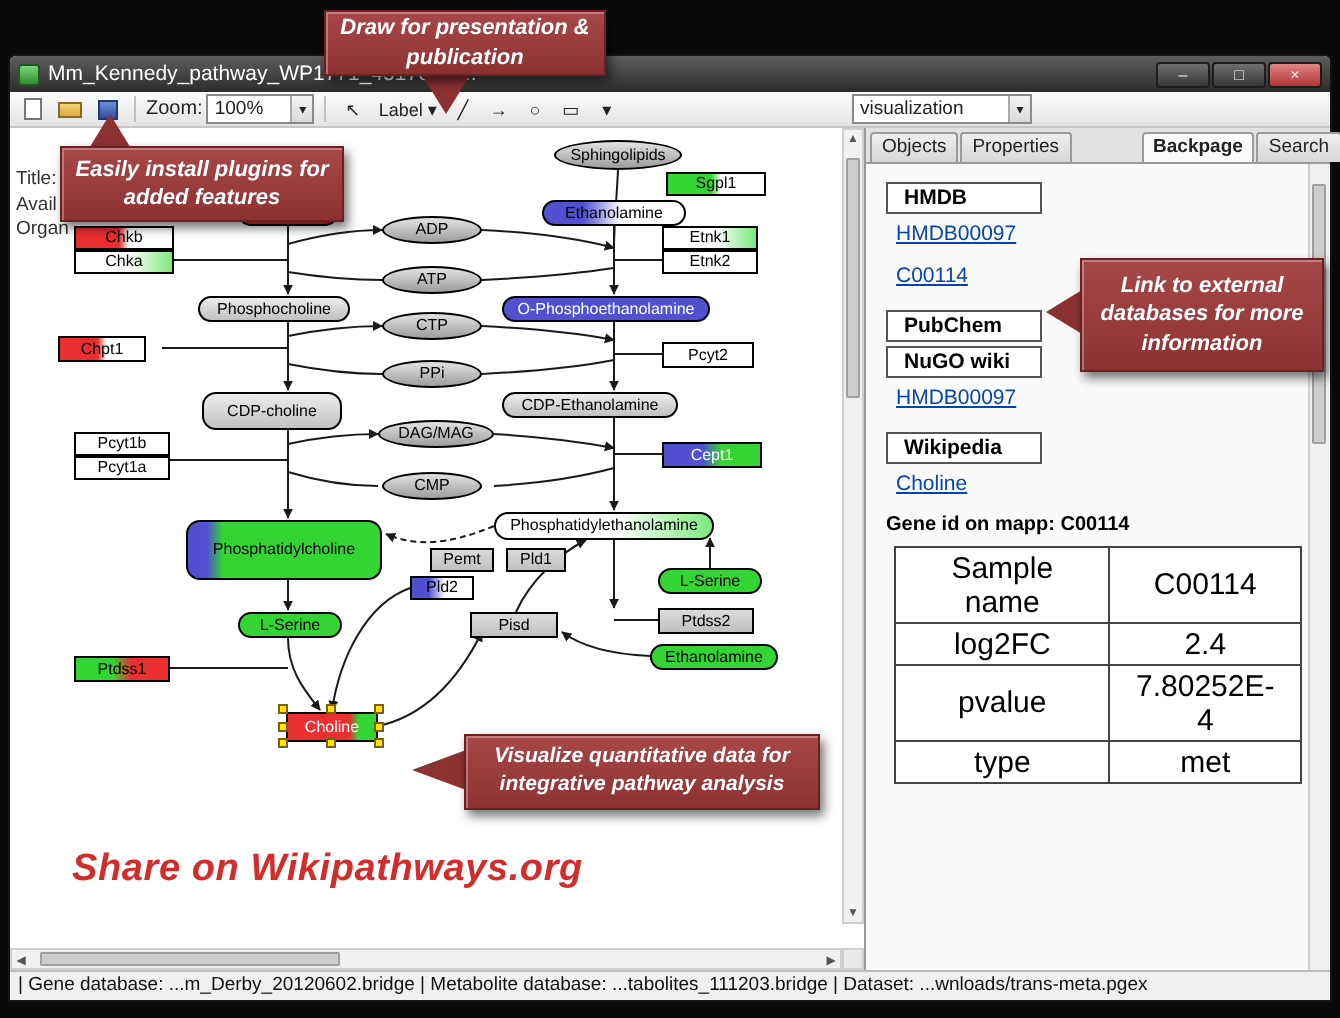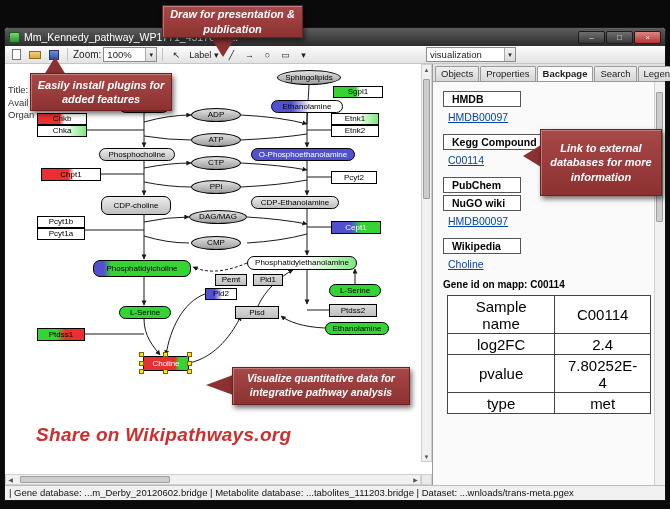--- a/index.html
+++ b/index.html
@@ -91,21 +91,21 @@
   .grad-sel { background:linear-gradient(90deg,#e92f2f 0 70%,#35d435 80%); color:#fff; width:100%; height:100%; }
   #sel-wrap { position:absolute; left:138px; top:292px; width:46px; height:15px; }
   .handle { position:absolute; width:5px; height:5px; background:#ffe400; border:1px solid #7a6000; z-index:5; }
   
   #right-panel { flex:1; display:flex; flex-direction:column; background:#a16207; border-left:1px solid #9a9a9a; min-width:0; }
   #tabbar { height:17px; flex:0 0 17px; display:flex; align-items:flex-end; gap:1px; padding:1px 2px 0; background:#e2e2e2; }
   .tab {
     font-size:9.5px; padding:1px 5px 2px; border:1px solid #9a9a9a; border-bottom:none;
     background:linear-gradient(#efefef,#d6d6d6); border-radius:2px 2px 0 0; color:#222;
   }
-  .tab.active { background:#fbfbfb; font-weight:bold; }
+  .tab.active { background:#fbfbfb; font-weight:bold;margin-left:34px; }
   #panel-content { flex:1; position:relative; background:#fafafa; border-top:1px solid #9a9a9a; padding:7px 14px 4px 10px; overflow:hidden; }
   .bp-head { display:inline-block; min-width:78px; border:1px solid #555; background:#fff; padding:1px 8px; font-weight:bold; font-size:10.5px; }
   .bp-val { margin:4px 0 9px 5px; font-size:10.5px; color:#111; }
   .bp-val.link { color:#0645ad; text-decoration:underline; cursor:pointer; }
   #expr-title { font-weight:bold; font-size:11.5px; margin:3px 0 12px; }
   #gene-id-line { font-weight:bold; font-size:10px; margin-bottom:5px; }
   #expr-table { border-collapse:collapse; background:#fff; margin-left:4px; }
   #expr-table td { border:1px solid #444; font-size:15px; padding:1.5px 9px; text-align:center; min-width:58px; }
   #panel-scroll { position:absolute; right:0; top:0; width:11px; height:100%; background:#f1f1f1; border-left:1px solid #d0d0d0; }
   
@@ -121,21 +121,21 @@
     display:flex; align-items:center; justify-content:center; padding:3px 5px;
     box-shadow:2px 3px 5px rgba(0,0,0,.55), inset 1px 1px 0 rgba(255,255,255,.30);
   }
   .pointer { position:absolute; z-index:59; background:#8c3131; filter:drop-shadow(2px 2px 2px rgba(0,0,0,.4)); }
   #ptr-draw { left:210px; top:36px; width:26px; height:21px; clip-path:polygon(0 0,100% 0,50% 100%); }
   #ptr-plugins { left:44px; top:57px; width:22px; height:18px; clip-path:polygon(50% 0,100% 100%,0 100%); }
   #ptr-link { left:523px; top:145px; width:18px; height:22px; clip-path:polygon(100% 0,100% 100%,0 50%); }
   #ptr-viz { left:206px; top:375px; width:27px; height:20px; clip-path:polygon(100% 0,100% 100%,0 50%); }
   #callout-draw { left:162px; top:5px; width:141px; height:33px; }
   #callout-plugins { left:30px; top:73px; width:142px; height:38px; }
-  #callout-link { left:540px; top:129px; width:122px; height:67px; }
+  #callout-link { left:540px; top:129px; width:122px; height:57px; }
   #callout-viz { left:232px; top:367px; width:178px; height:38px; font-size:10.5px; }
   #share-text {
     position:absolute; z-index:55; left:36px; top:424px;
     font-size:19px; font-weight:bold; font-style:italic; color:#d22d2d; letter-spacing:.3px;
   }
 </style>
 </head>
 <body>
 
 <div id="window">
@@ -242,32 +242,32 @@
         <div class="node rounded solid-red" style="left:114px;top:36px;width:50px;height:13px">Choline</div>
         <div class="node rounded grad-blue-white" style="left:266px;top:36px;width:72px;height:13px">Ethanolamine</div>
         <div class="node grad-red-white" style="left:32px;top:49px;width:50px;height:12px">Chkb</div>
         <div class="node grad-white-green" style="left:32px;top:61px;width:50px;height:12px">Chka</div>
         <div class="node grad-white-green" style="left:326px;top:49px;width:48px;height:12px">Etnk1</div>
         <div class="node" style="left:326px;top:61px;width:48px;height:12px">Etnk2</div>
         <div class="node oval" style="left:186px;top:44px;width:50px;height:14px">ADP</div>
         <div class="node oval" style="left:186px;top:69px;width:50px;height:14px">ATP</div>
         <div class="node rounded gray-pill" style="left:94px;top:84px;width:76px;height:13px">Phosphocholine</div>
         <div class="node rounded solid-blue" style="left:246px;top:84px;width:104px;height:13px">O-Phosphoethanolamine</div>
-        <div class="node grad-red-white" style="left:36px;top:104px;width:60px;height:13px">Chpt1</div>
+        <div class="node grad-red-white" style="left:24px;top:104px;width:44px;height:13px">Chpt1</div>
         <div class="node oval" style="left:186px;top:92px;width:50px;height:14px">CTP</div>
         <div class="node oval" style="left:186px;top:116px;width:50px;height:14px">PPi</div>
         <div class="node" style="left:326px;top:107px;width:46px;height:13px">Pcyt2</div>
         <div class="node rounded gray-pill" style="left:96px;top:132px;width:70px;height:19px">CDP-choline</div>
         <div class="node rounded gray-pill" style="left:246px;top:132px;width:88px;height:13px">CDP-Ethanolamine</div>
         <div class="node oval" style="left:184px;top:146px;width:58px;height:14px">DAG/MAG</div>
         <div class="node" style="left:32px;top:152px;width:48px;height:12px">Pcyt1b</div>
         <div class="node" style="left:32px;top:164px;width:48px;height:12px">Pcyt1a</div>
         <div class="node grad-blue-green" style="left:326px;top:157px;width:50px;height:13px">Cept1</div>
         <div class="node oval" style="left:186px;top:172px;width:50px;height:14px">CMP</div>
-        <div class="node rounded grad-pc" style="left:88px;top:196px;width:98px;height:17px">Phosphatidylcholine</div>
+        <div class="node rounded grad-pc" style="left:88px;top:196px;width:98px;height:30px">Phosphatidylcholine</div>
         <div class="node rounded grad-white-green" style="left:242px;top:192px;width:110px;height:14px">Phosphatidylethanolamine</div>
         <div class="node gray-box" style="left:210px;top:210px;width:32px;height:12px">Pemt</div>
         <div class="node gray-box" style="left:248px;top:210px;width:30px;height:12px">Pld1</div>
         <div class="node grad-blue-white" style="left:200px;top:224px;width:32px;height:12px">Pld2</div>
         <div class="node gray-box" style="left:230px;top:242px;width:44px;height:13px">Pisd</div>
         <div class="node rounded solid-green" style="left:324px;top:220px;width:52px;height:13px">L-Serine</div>
         <div class="node gray-box" style="left:324px;top:240px;width:48px;height:13px">Ptdss2</div>
         <div class="node rounded solid-green" style="left:320px;top:258px;width:64px;height:13px">Ethanolamine</div>
         <div class="node rounded solid-green" style="left:114px;top:242px;width:52px;height:13px">L-Serine</div>
         <div class="node grad-green-red" style="left:32px;top:264px;width:48px;height:13px">Ptdss1</div>
@@ -305,21 +305,20 @@
         <span class="tab active">Backpage</span>
         <span class="tab">Search</span>
         <span class="tab">Legend</span>
       </div>
       <div id="panel-content">
         <div class="bp-section">
           <div class="bp-head">HMDB</div>
           <div class="bp-val link">HMDB00097</div>
         </div>
         <div class="bp-section">
-          <div class="bp-head">Kegg Compound</div>
           <div class="bp-val link">C00114</div>
         </div>
         <div class="bp-section">
           <div class="bp-head">PubChem</div>
         </div>
         <div class="bp-section">
           <div class="bp-head">NuGO wiki</div>
           <div class="bp-val link">HMDB00097</div>
         </div>
         <div class="bp-section">

